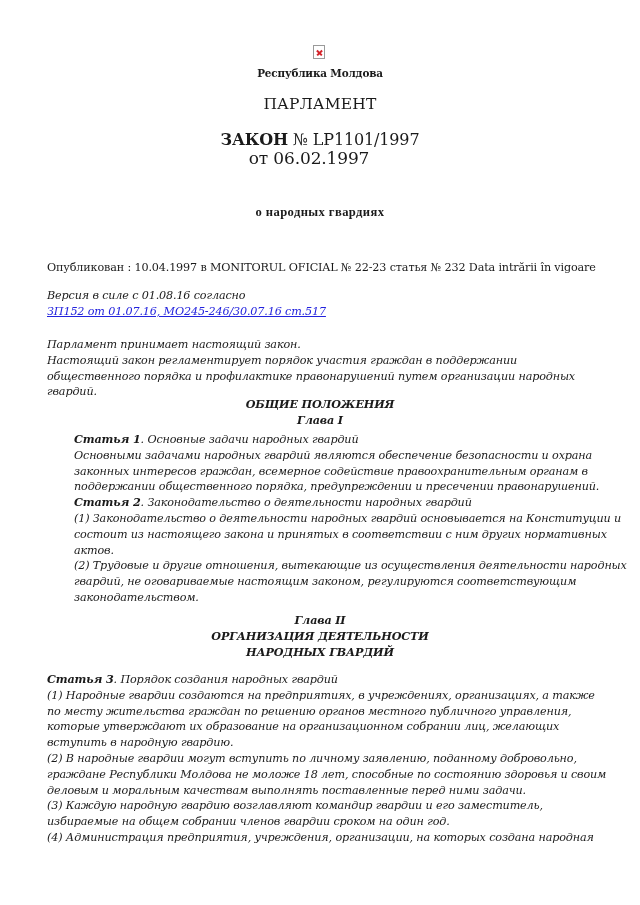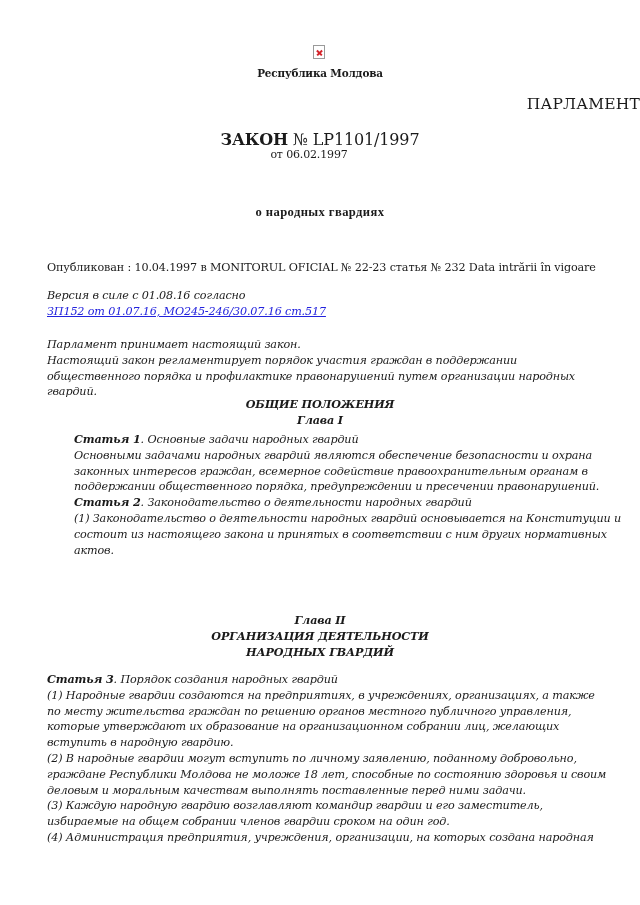--- a/index.html
+++ b/index.html
@@ -17,24 +17,24 @@
       border: 1px solid #9a9a9a; box-sizing: border-box; background: #fff;
     }
     .broken-img::before, .broken-img::after {
       content: ""; position: absolute; left: 2px; top: 6px; width: 7px; height: 1.6px;
       background: #d4232a;
     }
     .broken-img::before { transform: rotate(45deg); }
     .broken-img::after { transform: rotate(-45deg); }
     .abs { position: absolute; }
     .republic { top: 67px; left: 0; width: 640px; font-weight: bold; font-size: 10.4px; }
-    .parliament { top: 95px; left: 0; width: 640px; font-size: 15.5px; letter-spacing: 0.2px; text-align: right; }
+    .parliament { top: 95px; left: 0; width: 640px; font-size: 15.5px; letter-spacing: 0.2px; }
     .law-no { top: 130px; left: 0; width: 640px; font-size: 16px; }
     .law-no b { font-weight: bold; }
-    .law-date { top: 148px; left: 0; width: 618px; font-size: 11px; }
+    .law-date { top: 148px; left: 0; width: 618px; font-size: 17px; }
     .law-title { top: 205px; left: 0; width: 640px; font-weight: bold; font-size: 12.6px; letter-spacing: 0.4px; font-family: Liberation Serif, serif; }
     .body-block { position: absolute; left: 47px; width: 560px; line-height: 15.8px; }
     .published { top: 260px; }
     .version { top: 288px; font-style: italic; }
     .version a { color: #2222dd; text-decoration: underline; }
     .intro { top: 337px; }
     .chapter { position: absolute; left: 0; width: 640px; text-align: center; font-weight: bold; line-height: 16.2px; }
     .ch1 { top: 396px; }
     .art-block { position: absolute; left: 47px; width: 560px; line-height: 15.8px; }
     .art1 { top: 432px; margin-left: 27px; }
@@ -71,20 +71,21 @@
   <div class="chapter ch1">
     <p>ОБЩИЕ ПОЛОЖЕНИЯ</p>
     <p>Глава I</p>
   </div>
 
   <div class="art-block art1">
     <p><span class="art-label">Статья 1</span><span>. Основные задачи народных гвардий</span></p>
     <p>Основными задачами народных гвардий являются обеспечение безопасности и охрана законных интересов граждан, всемерное содействие правоохранительным органам в поддержании общественного порядка, предупреждении и пресечении правонарушений.</p>
     <p><span class="art-label">Статья 2</span><span>. Законодательство о деятельности народных гвардий</span></p>
     <p>(1) Законодательство о деятельности народных гвардий основывается на Конституции и состоит из настоящего закона и принятых в соответствии с ним других нормативных актов.</p>
+    <p>(2) Трудовые и другие отношения, вытекающие из осуществления деятельности народных гвардий, не оговариваемые настоящим законом, регулируются соответствующим законодательством.</p>
   </div>
 
   <div class="chapter ch2">
     <p>Глава II</p>
     <p>ОРГАНИЗАЦИЯ ДЕЯТЕЛЬНОСТИ</p>
     <p>НАРОДНЫХ ГВАРДИЙ</p>
   </div>
 
   <div class="art-block art3">
     <p><span class="art-label">Статья 3</span><span>. Порядок создания народных гвардий</span></p>

